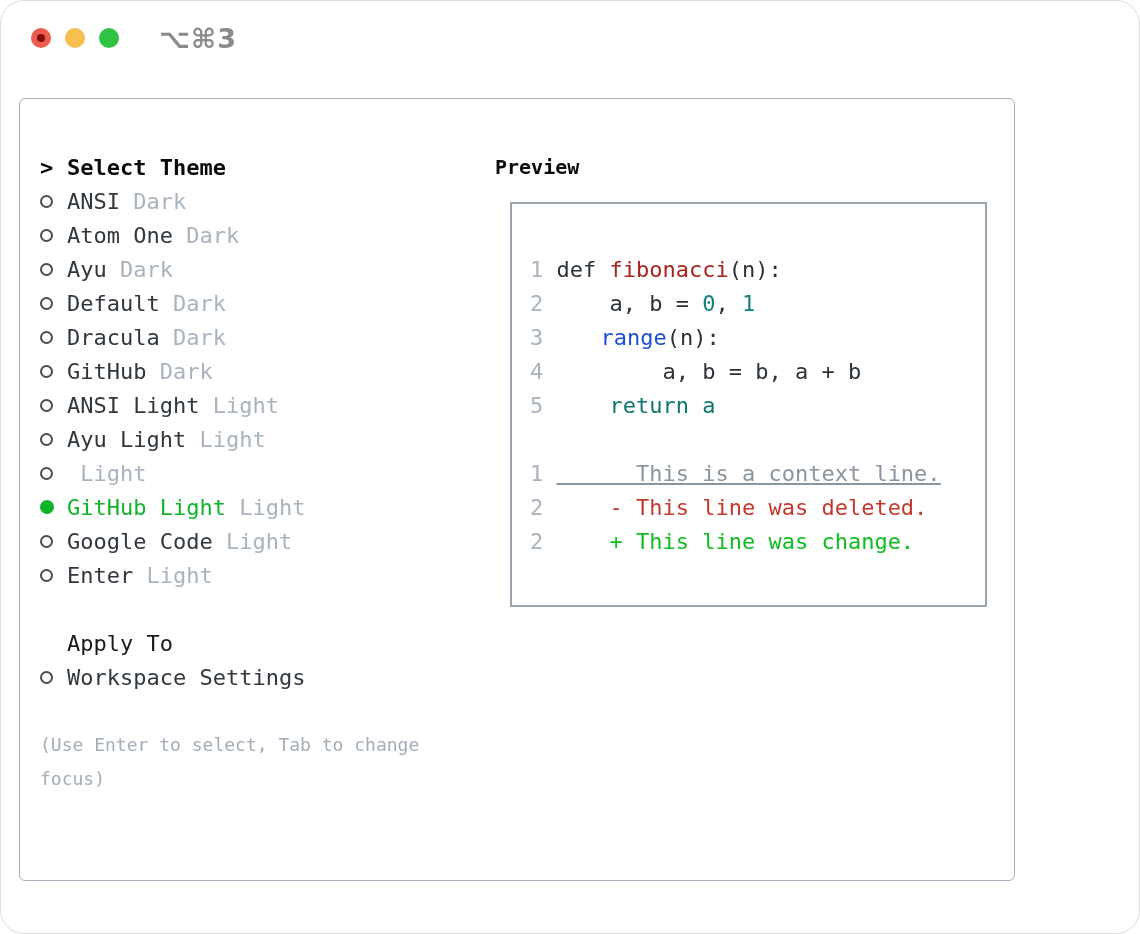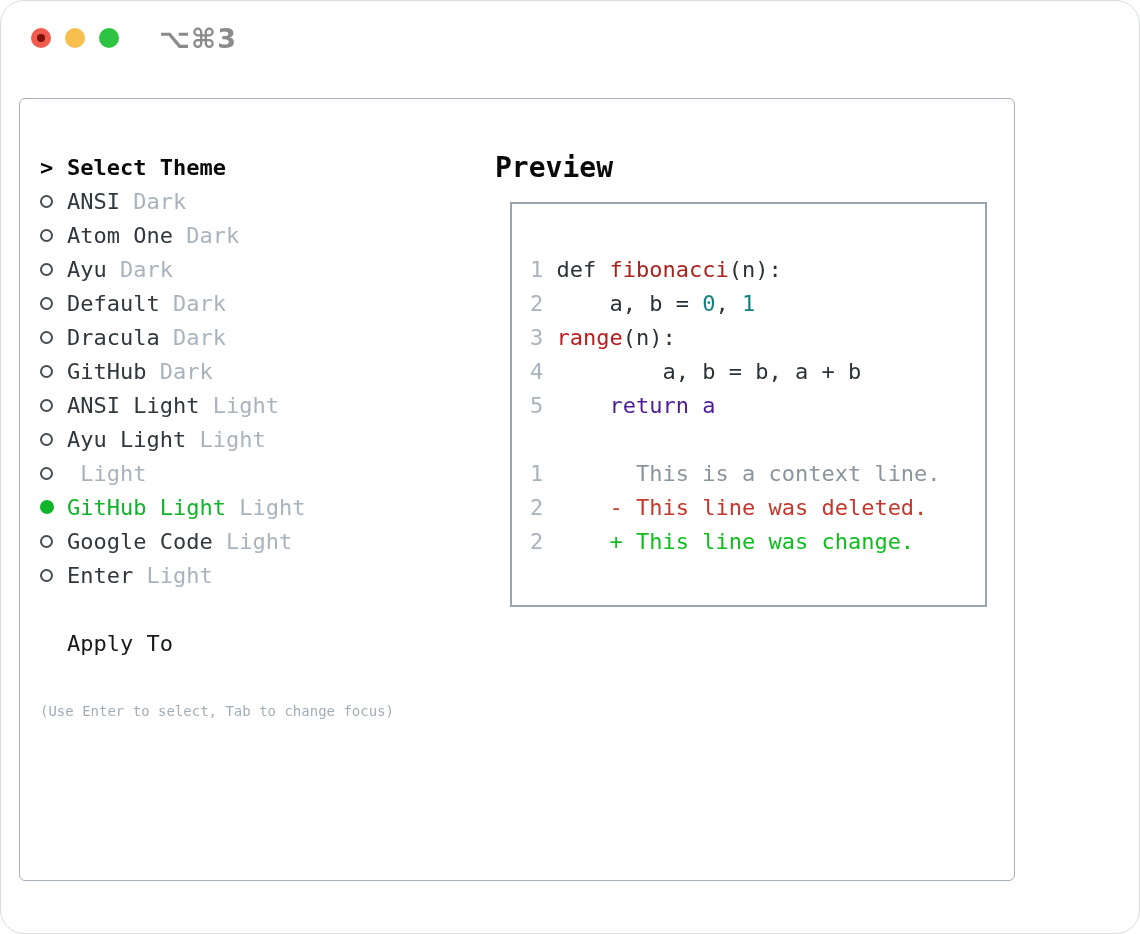--- a/index.html
+++ b/index.html
@@ -39,26 +39,26 @@
   .subheader { color:#17191b; }
   .radio {
     width:13px; height:13px; border:2px solid #464d53; border-radius:50%;
     display:inline-block;
   }
   .radio.selected { background:var(--accent); border-color:var(--accent); width:14px; height:14px; }
   .name { color:var(--name-color); }
   .name.selected { color:var(--accent); }
   .variant { color:var(--variant-color); margin-left:13.25px; }
   .spacer { height:34px; }
-  .help { width:430px; font-size:14px; line-height:34px; color:var(--muted); }
+  .help { width:430px; font-size:18px; line-height:34px; color:var(--muted); }
 
   
   .preview-header {
     position:absolute; left:475px; top:51px; height:34px; display:flex; align-items:center;
-    font-size:28px; font-weight:bold; color:#0a0a0a;
+    font-size:20px; font-weight:bold; color:#0a0a0a;
   }
   .preview-box {
     position:absolute; left:490px; top:103px; width:477px; height:405px;
     border:2px solid #9aa4ae; background:#ffffff;
   }
   .preview-code { padding:48px 0 0 18px; }
   .code-line { height:34px; display:flex; align-items:center; font-size:22px; white-space:pre; }
 </style>
 </head>
 <body>
@@ -96,35 +96,36 @@
         </div>
 
       <div class="spacer"></div>
 
       <div class="row">
         <span class="marker"></span>
         <span class="subheader">Apply To</span>
       </div>
 
       <div id="apply-list">
+          <div class="row"><span class="marker"><span class="radio"></span></span><span class="name">Workspace Settings</span></div>
         </div>
 
       <div class="spacer"></div>
 
       <div class="help">(Use Enter to select, Tab to change focus)</div>
     </div>
 
     <div class="preview-header">Preview</div>
     <div class="preview-box">
       <div class="preview-code" id="preview-code">
           <div class="code-line"><span class="linenum" style="color: rgb(169, 179, 189);">1 </span><span style="color: rgb(43, 50, 56);">def </span><span style="color: rgb(168, 35, 29);">fibonacci</span><span style="color: rgb(43, 50, 56);">(n):</span></div>
           <div class="code-line"><span class="linenum" style="color: rgb(169, 179, 189);">2 </span><span style="color: rgb(43, 50, 56);">    a, b = </span><span style="color: rgb(17, 128, 127);">0</span><span style="color: rgb(43, 50, 56);">, </span><span style="color: rgb(17, 128, 127);">1</span></div>
-          <div class="code-line"><span class="linenum" style="color: rgb(169, 179, 189);">3 </span><span style="color: #b91c1c;">range</span><span style="color: rgb(43, 50, 56);">(n):</span></div>
+          <div class="code-line"><span class="linenum" style="color: rgb(169, 179, 189);">3 </span><span style="color: #1d4ed8; margin-left: 44px;">range</span><span style="color: rgb(43, 50, 56);">(n):</span></div>
           <div class="code-line"><span class="linenum" style="color: rgb(169, 179, 189);">4 </span><span style="color: rgb(43, 50, 56);">        a, b = b, a + b</span></div>
-          <div class="code-line"><span class="linenum" style="color: rgb(169, 179, 189);">5 </span><span style="color: #4c1d95;">    return a</span></div>
+          <div class="code-line"><span class="linenum" style="color: rgb(169, 179, 189);">5 </span><span style="color: #0f766e;">    return a</span></div>
           <div class="code-line"></div>
-          <div class="code-line"><span class="linenum" style="color: rgb(169, 179, 189);">1 </span><span style="color: rgb(139, 149, 158);">      This is a context line.</span></div>
+          <div class="code-line"><span class="linenum" style="color: rgb(169, 179, 189);">1 </span><span style="color: rgb(139, 149, 158); text-decoration: underline;">      This is a context line.</span></div>
           <div class="code-line"><span class="linenum" style="color: rgb(169, 179, 189);">2 </span><span style="color: rgb(198, 55, 43);">    - This line was deleted.</span></div>
           <div class="code-line"><span class="linenum" style="color: rgb(169, 179, 189);">2 </span><span style="color: rgb(15, 190, 30);">    + This line was change.</span></div>
         </div>
     </div>
   </div>
 </div>
 
 </body></html>

